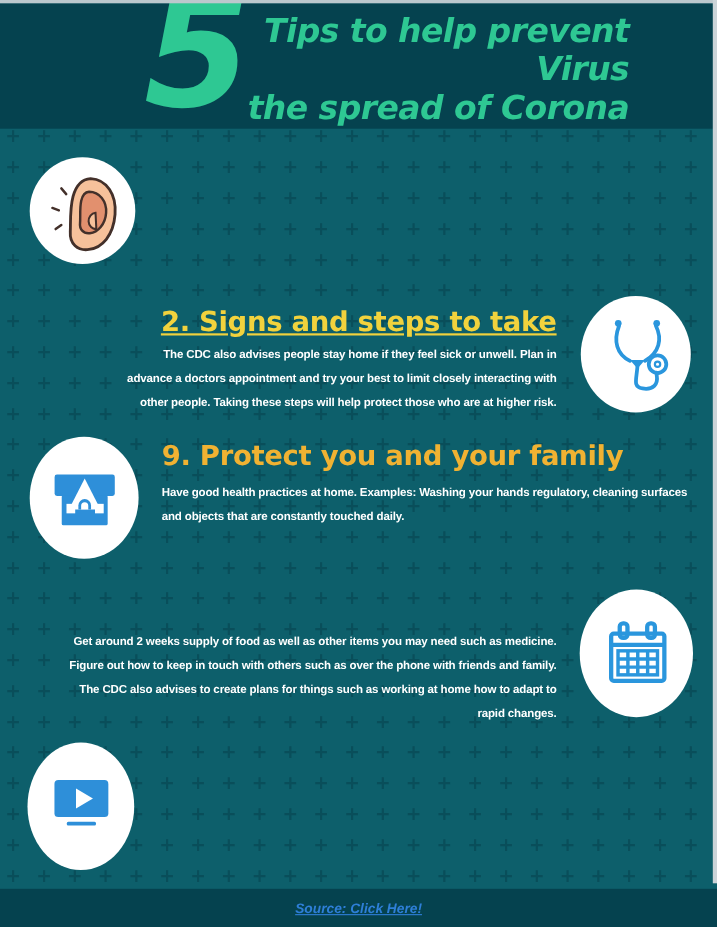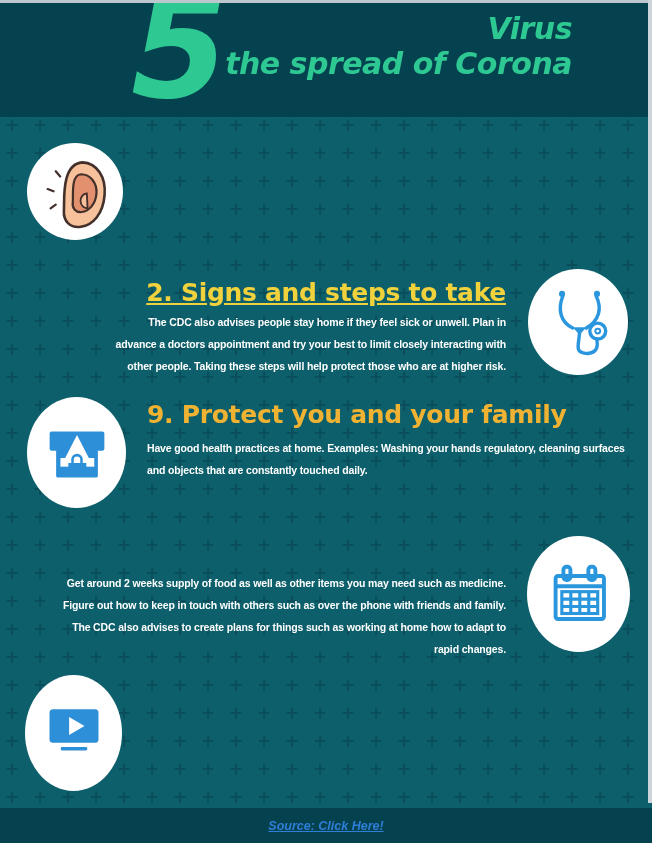--- a/index.html
+++ b/index.html
@@ -618,20 +618,21 @@
       <span style="left: 516px; top: 680px;">+</span>
       <span style="left: 544px; top: 680px;">+</span>
       <span style="left: 572px; top: 680px;">+</span>
       <span style="left: 600px; top: 680px;">+</span>
       <span style="left: 628px; top: 680px;">+</span>
     </div>
 
   <div class="header">
     <div class="big-number">5</div>
     <div class="title">
+      <div>Tips to help prevent</div>
       <div>Virus</div>
       <div>the spread of Corona</div>
     </div>
   </div>
 
   <div class="circle" style="left:27px;top:143px;width:96px;height:97px;">
     <svg width="74" height="78" viewBox="0 0 100 100">
       <g stroke="#43302a" stroke-width="3" stroke-linecap="round">
         <line x1="24" y1="22" x2="30" y2="29"></line>
         <line x1="13" y1="46" x2="21" y2="49"></line>

